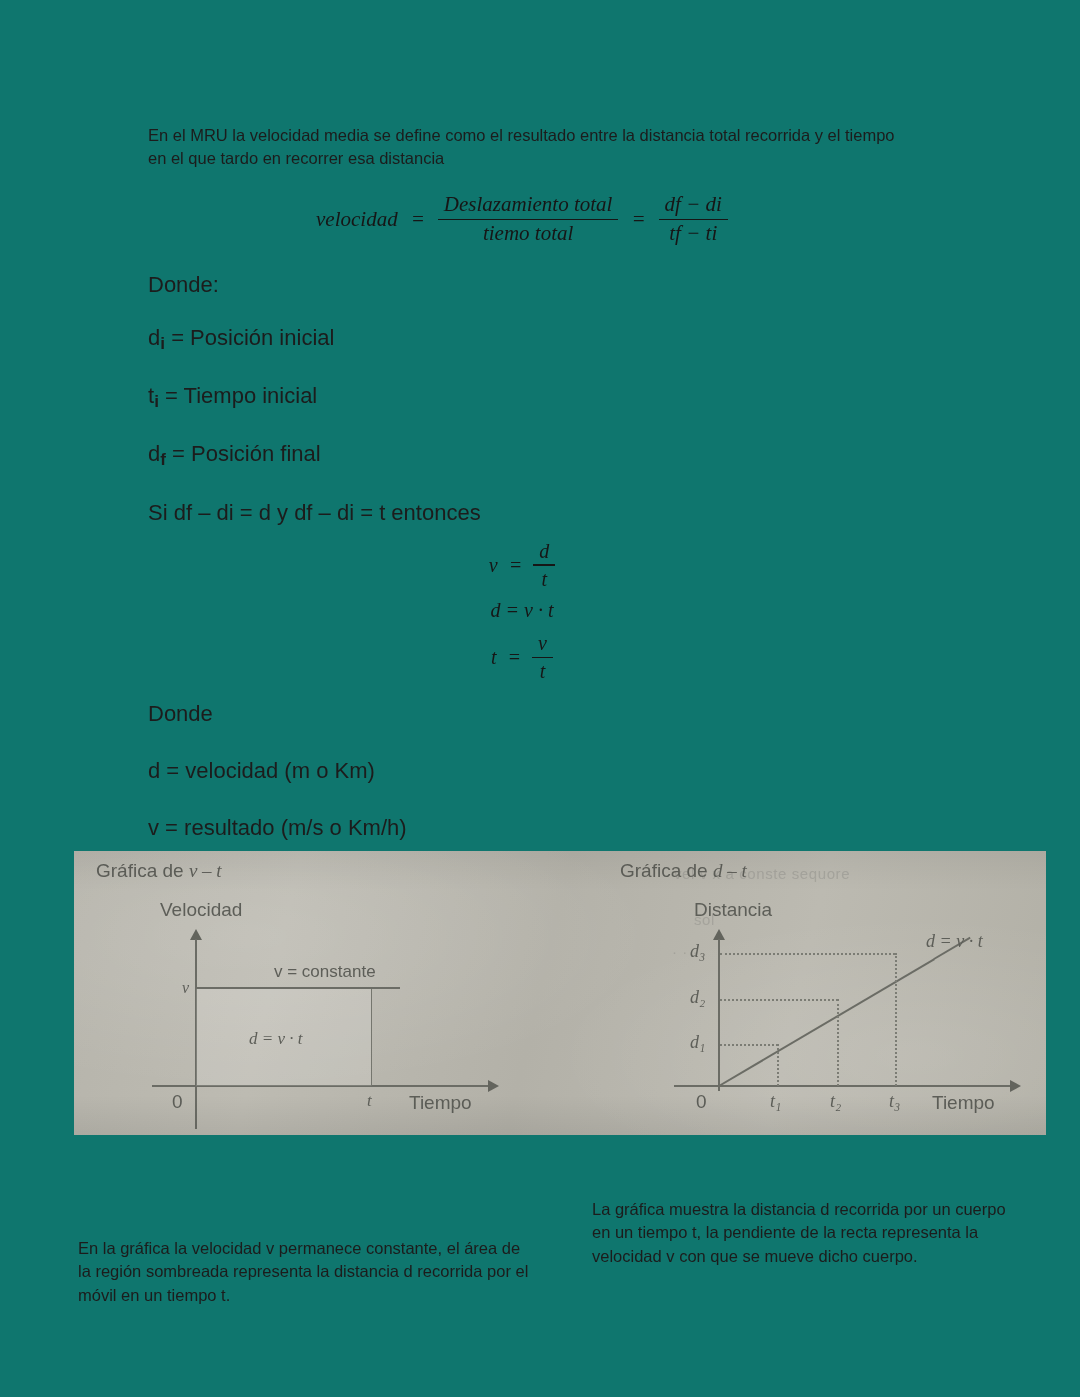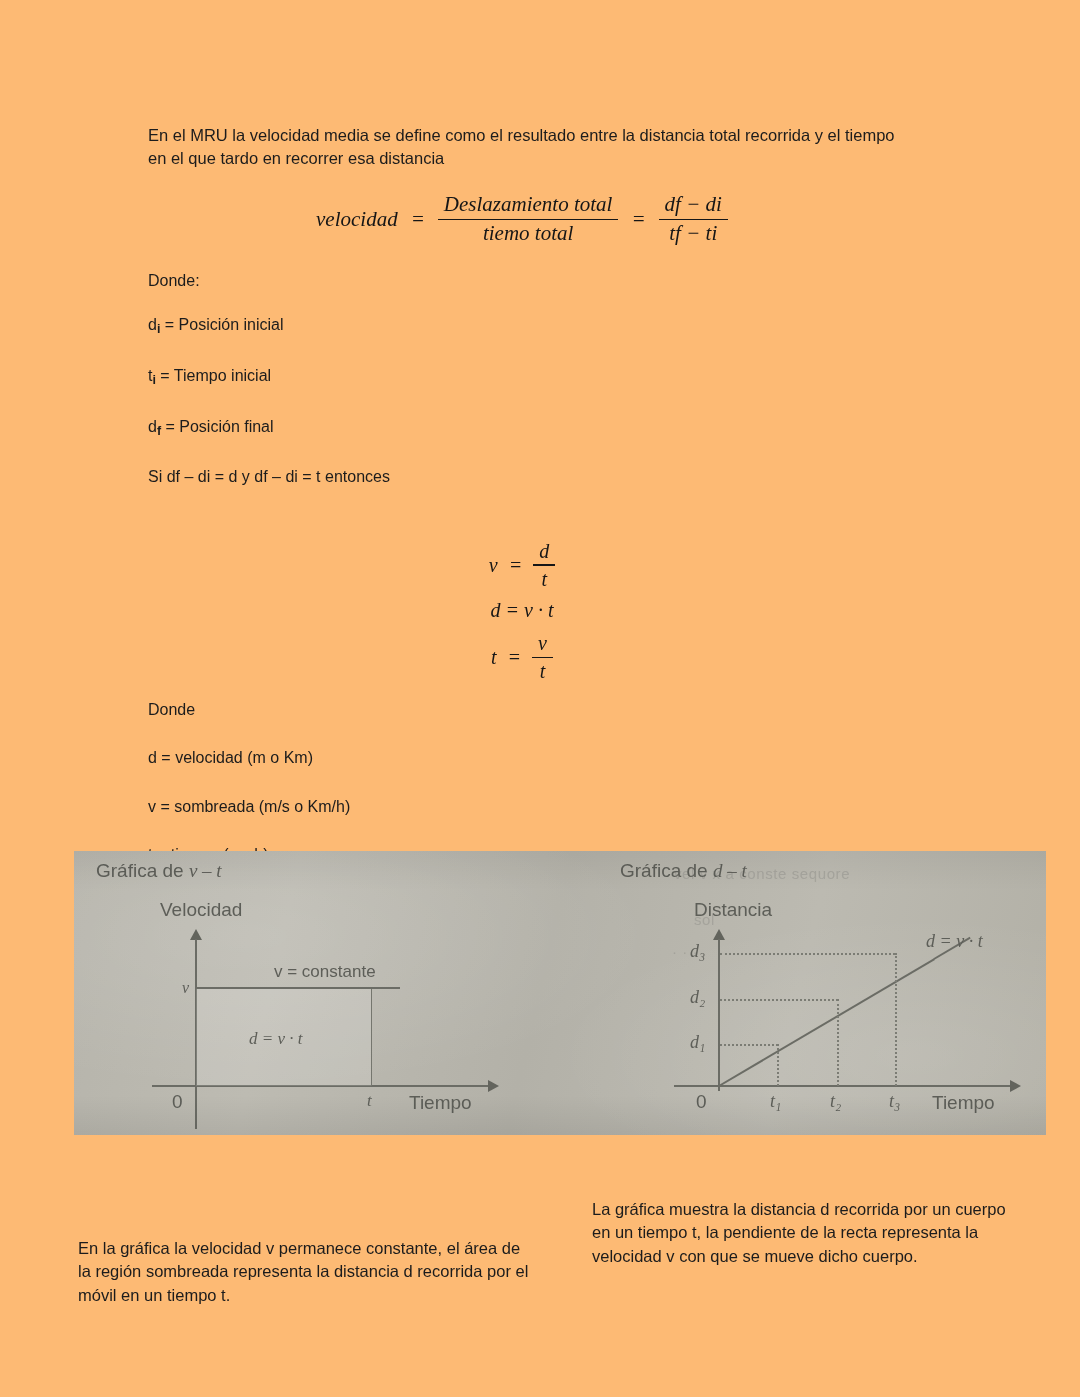--- a/index.html
+++ b/index.html
@@ -12,40 +12,40 @@
     height: 1397px;
     position: relative;
     font-family: "Liberation Sans", sans-serif;
     color: #1a1a1a;
     overflow: hidden;
   }
 
   .page {
     position: absolute;
     inset: 0;
-    background: #fdba74;
+    background: #0f766e;
   }
 
   
   .body-text {
     position: absolute;
     left: 148px;
     top: 124px;
     width: 748px;
   }
 
   .para {
     font-size: 16.5px;
     line-height: 1.42;
     color: #1c1c1c;
     margin: 0;
   }
 
   .label-line {
-    font-size: 16px;
+    font-size: 22px;
     line-height: 1.4;
     margin: 0;
     color: #1c1c1c;
   }
 
   .defs-block .label-line { margin-bottom: 26px; }
   .defs-block .label-line.tight { margin-bottom: 22px; }
 
   sub.b {
     font-weight: bold;
@@ -261,21 +261,21 @@
         <span class="num">v</span>
         <span class="bar"></span>
         <span class="den">t</span>
       </span>
     </div>
   </div>
 
   <div class="body-text" style="top:699px;">
     <p class="label-line" style="margin-bottom:26px;">Donde</p>
     <p class="label-line" style="margin-bottom:26px;">d = velocidad (m o Km)</p>
-    <p class="label-line" style="margin-bottom:26px;">v = sombreada (m/s o Km/h)</p>
+    <p class="label-line" style="margin-bottom:26px;">v = resultado (m/s o Km/h)</p>
     <p class="label-line">t = tiempo (s o h)</p>
   </div>
 
   <div class="photo">
 
     <div class="ghost" style="left:600px; top:14px;">vel v x a conste sequore</div>
     <div class="ghost" style="left:620px; top:60px;">sol</div>
     <div class="ghost" style="left:598px; top:92px;">· · ·</div>
 
     <div>

